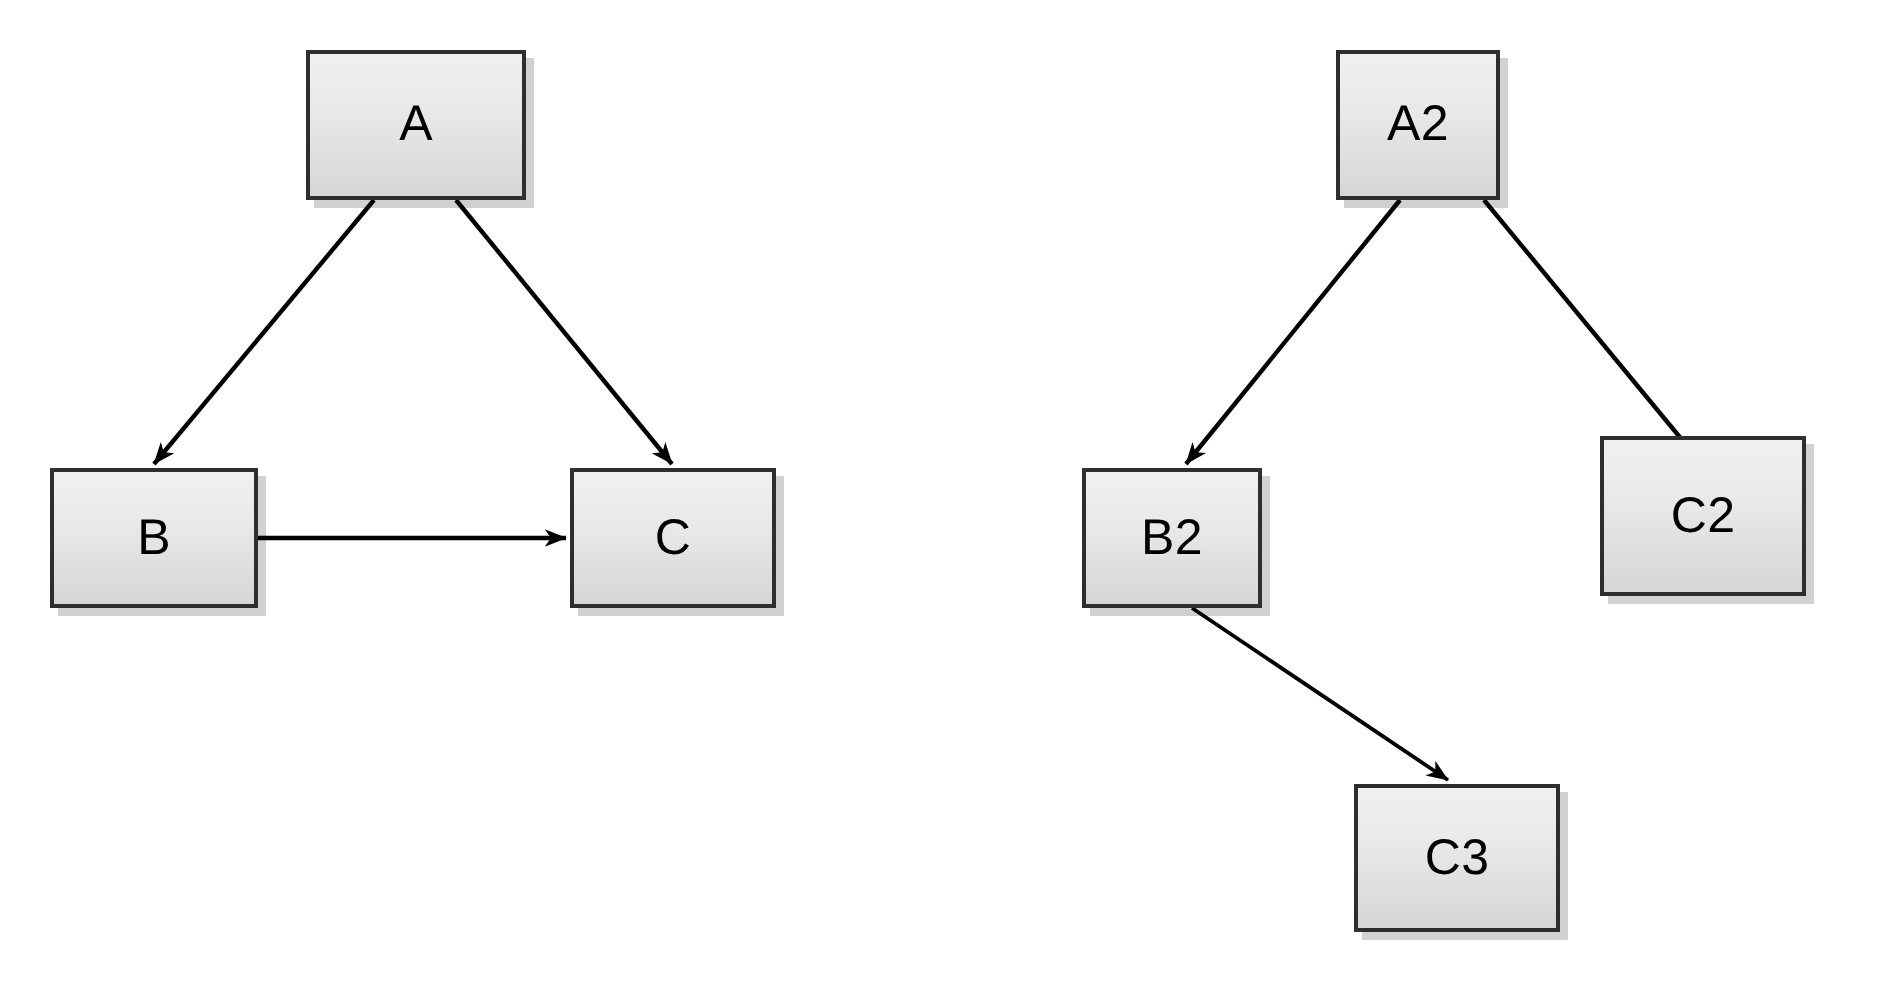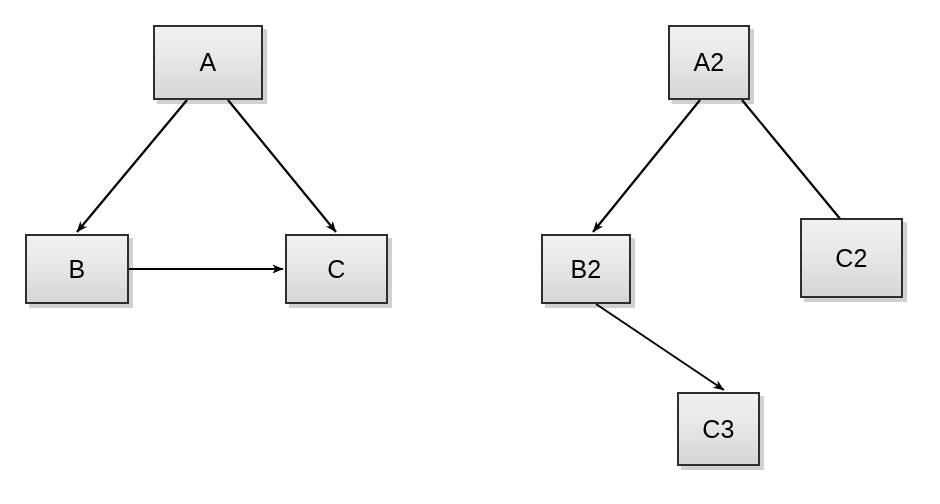--- a/index.html
+++ b/index.html
@@ -86,17 +86,17 @@
   </div>
 
   <div class="node" style="left:541px; top:234px; width:90px; height:70px;">
     <span class="node-label">B2</span>
   </div>
 
   <div class="node" style="left:800px; top:218px; width:103px; height:80px;">
     <span class="node-label">C2</span>
   </div>
 
-  <div class="node" style="left:677px; top:392px; width:83px; height:74px;">
+  <div class="node" style="left:677px; top:392px; width:103px; height:74px;">
     <span class="node-label">C3</span>
   </div>
 
 </div>
 
 </body></html>

